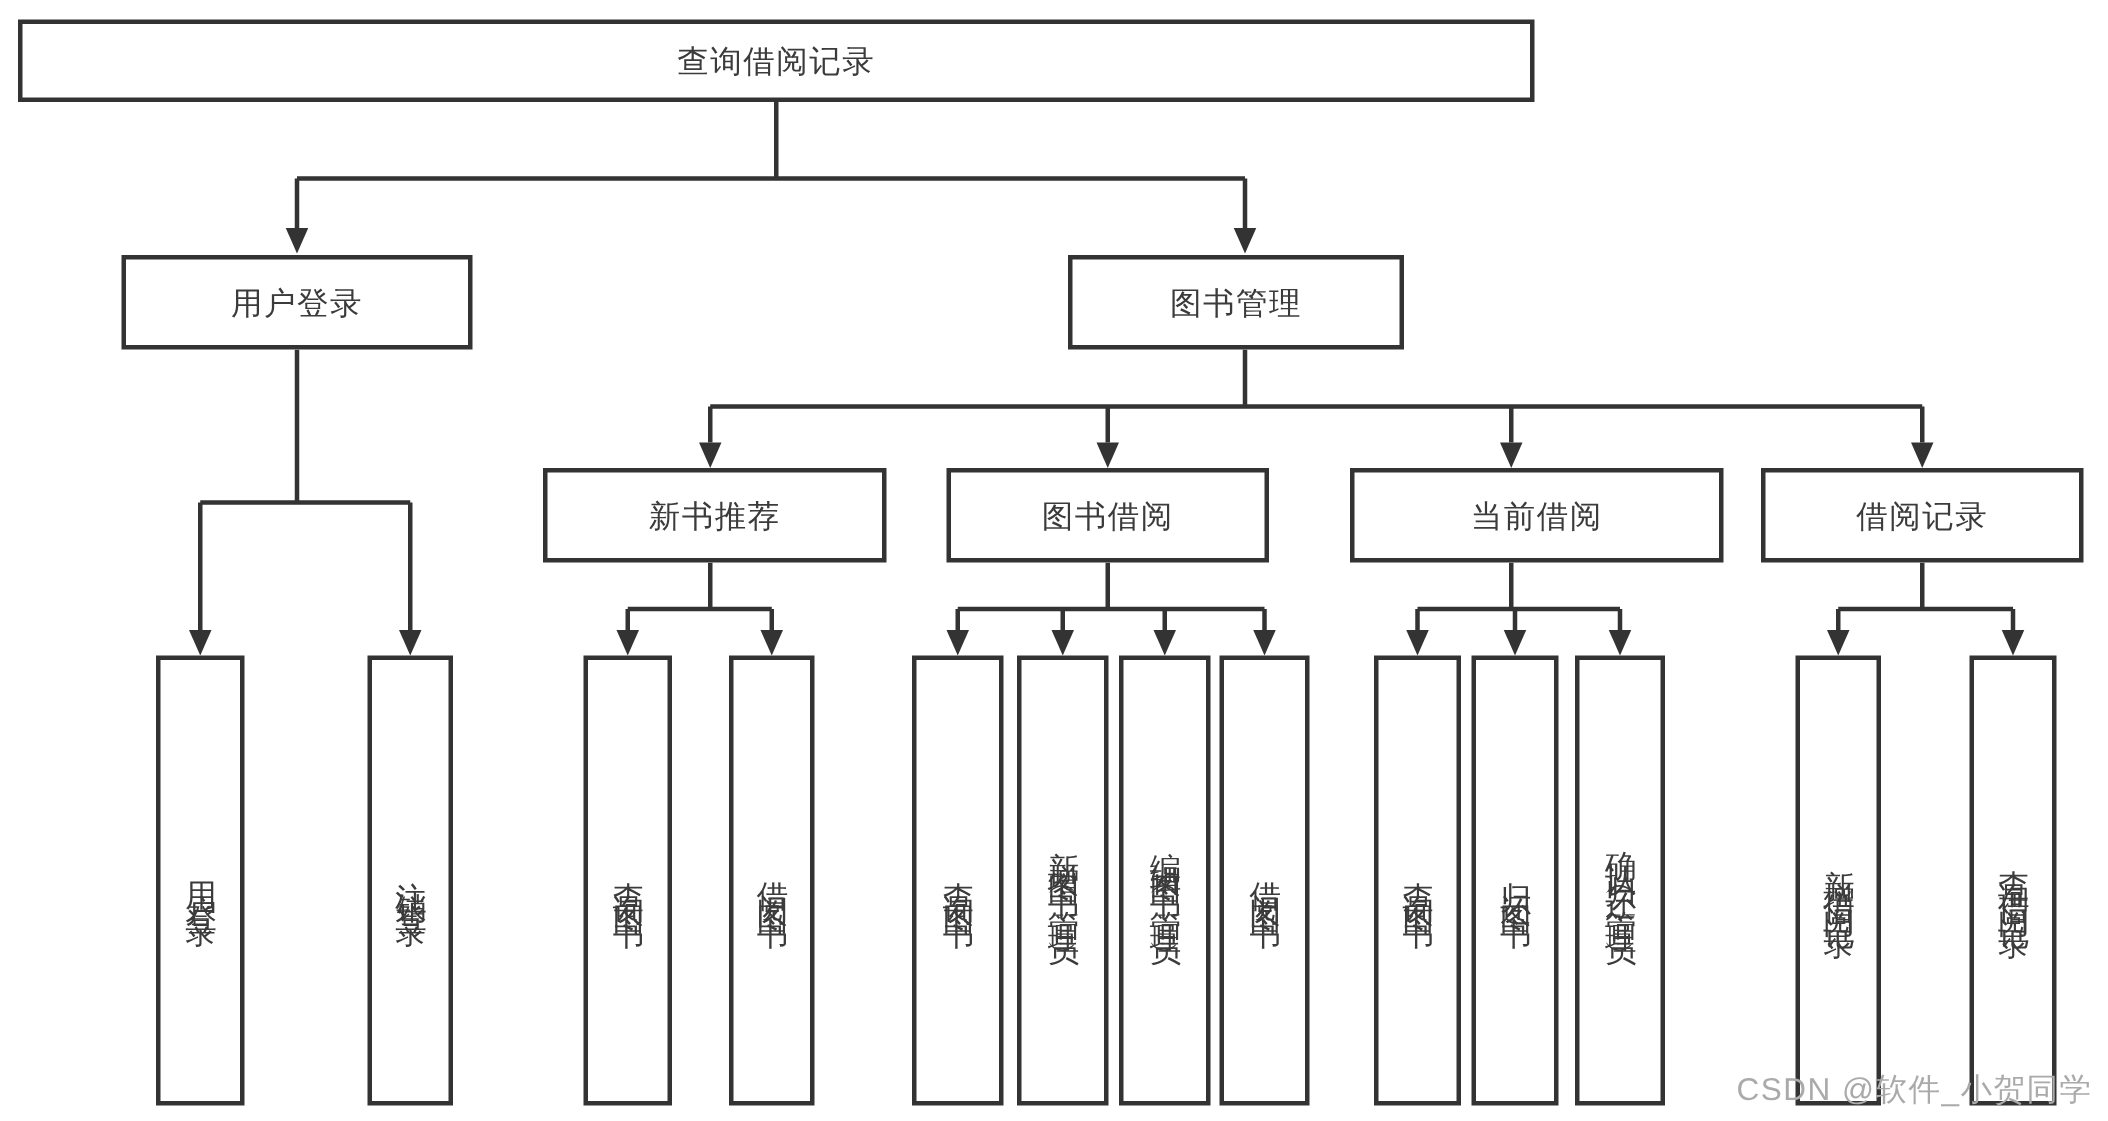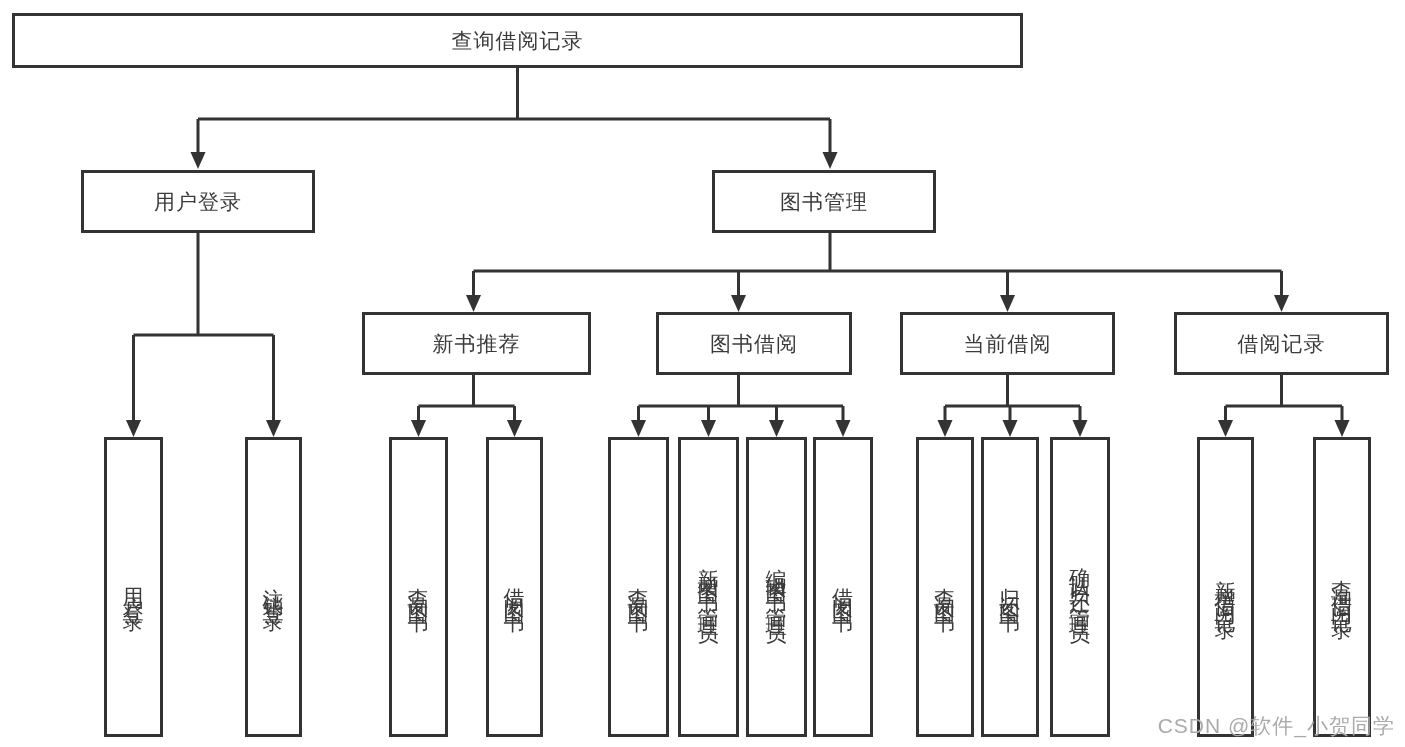--- a/index.html
+++ b/index.html
@@ -108,24 +108,24 @@
   <div class="node" style="left:81px;top:170px;width:234px;height:63px;">
     <span class="h-label">用户登录</span>
   </div>
   <div class="node" style="left:712px;top:170px;width:224px;height:63px;">
     <span class="h-label">图书管理</span>
   </div>
 
   <div class="node" style="left:362px;top:312px;width:229px;height:63px;">
     <span class="h-label">新书推荐</span>
   </div>
-  <div class="node" style="left:656px;top:312px;width:196px;height:63px;">
+  <div class="node" style="left:631px;top:312px;width:215px;height:63px;">
     <span class="h-label">图书借阅</span>
   </div>
-  <div class="node" style="left:900px;top:312px;width:215px;height:63px;">
+  <div class="node" style="left:900px;top:312px;width:249px;height:63px;">
     <span class="h-label">当前借阅</span>
   </div>
   <div class="node" style="left:1174px;top:312px;width:215px;height:63px;">
     <span class="h-label">借阅记录</span>
   </div>
 
   <div class="node leaf" style="left:104px;top:437px;width:59px;height:300px;">
     <span>用户登录</span>
   </div>
   <div class="node leaf" style="left:245px;top:437px;width:57px;height:300px;">

